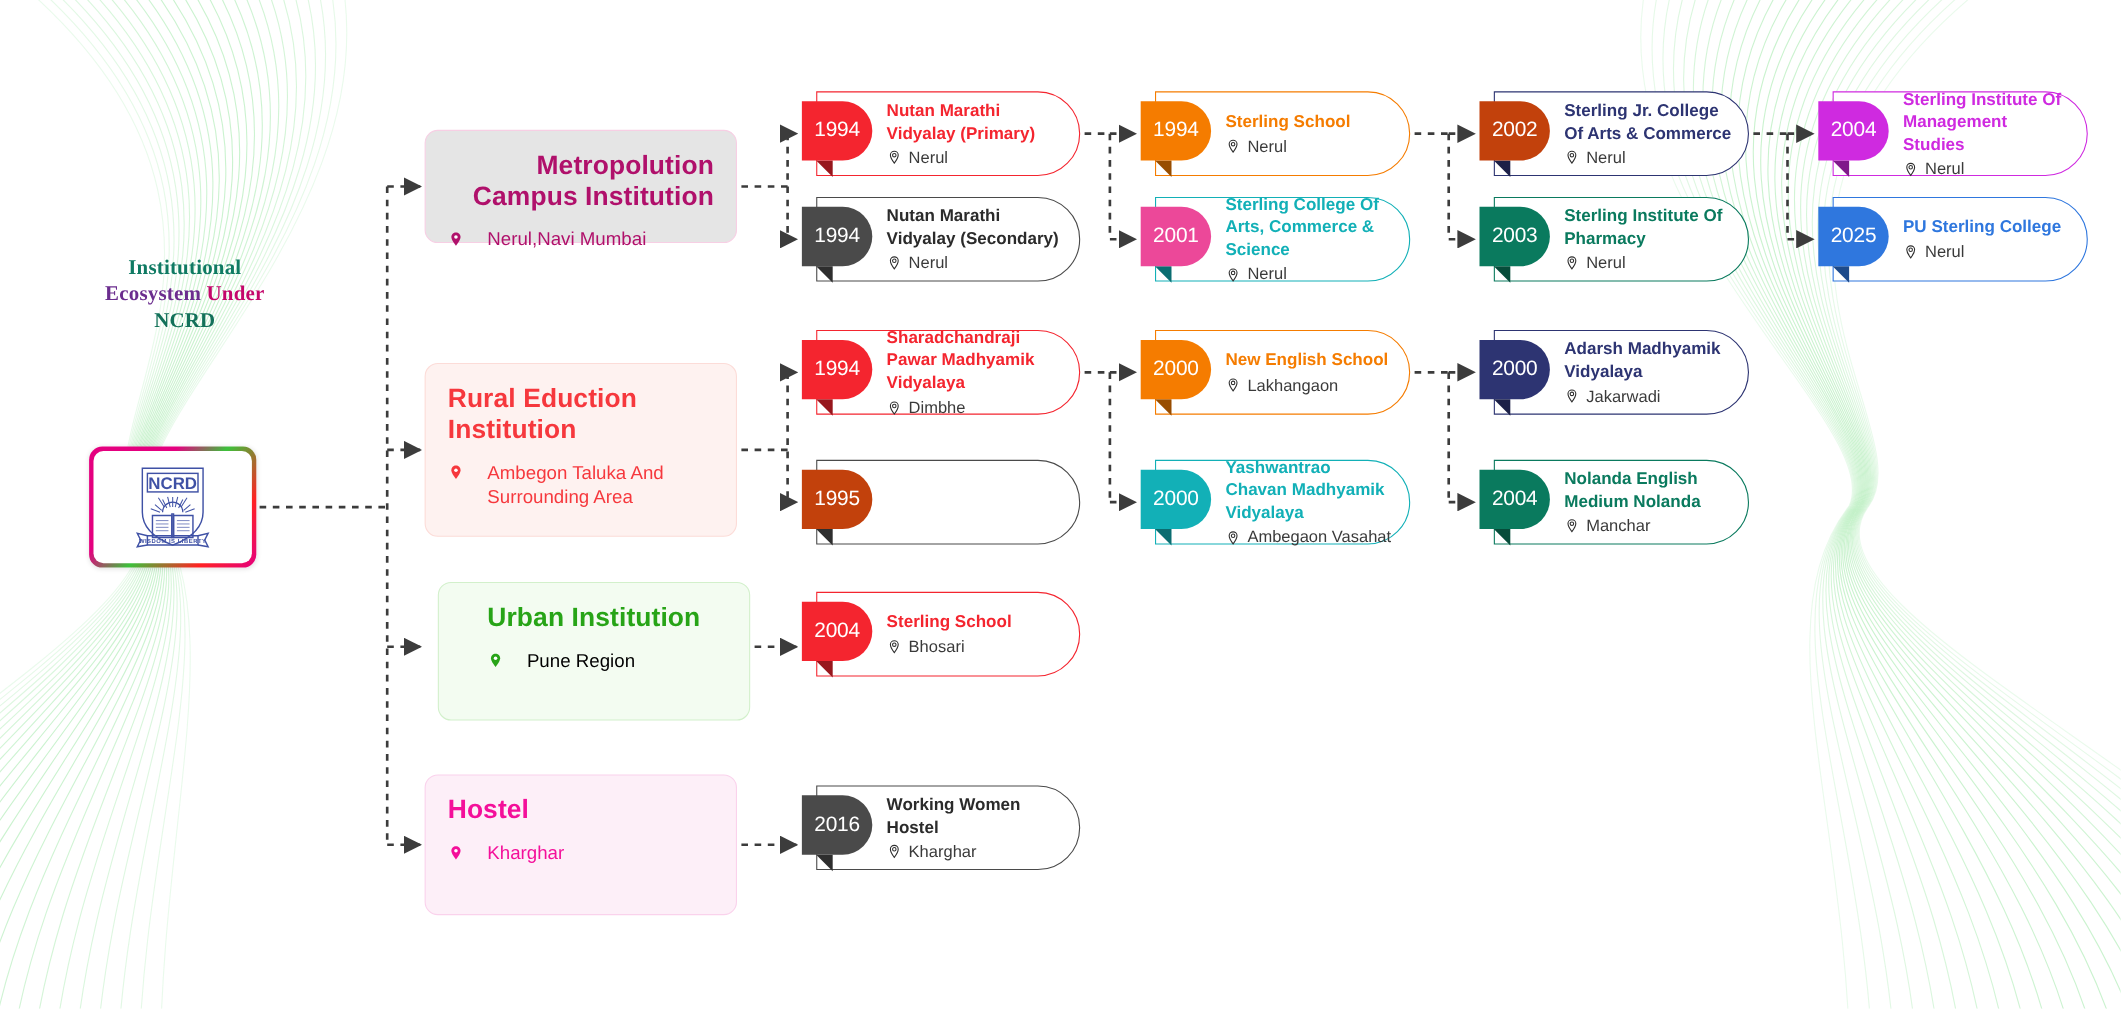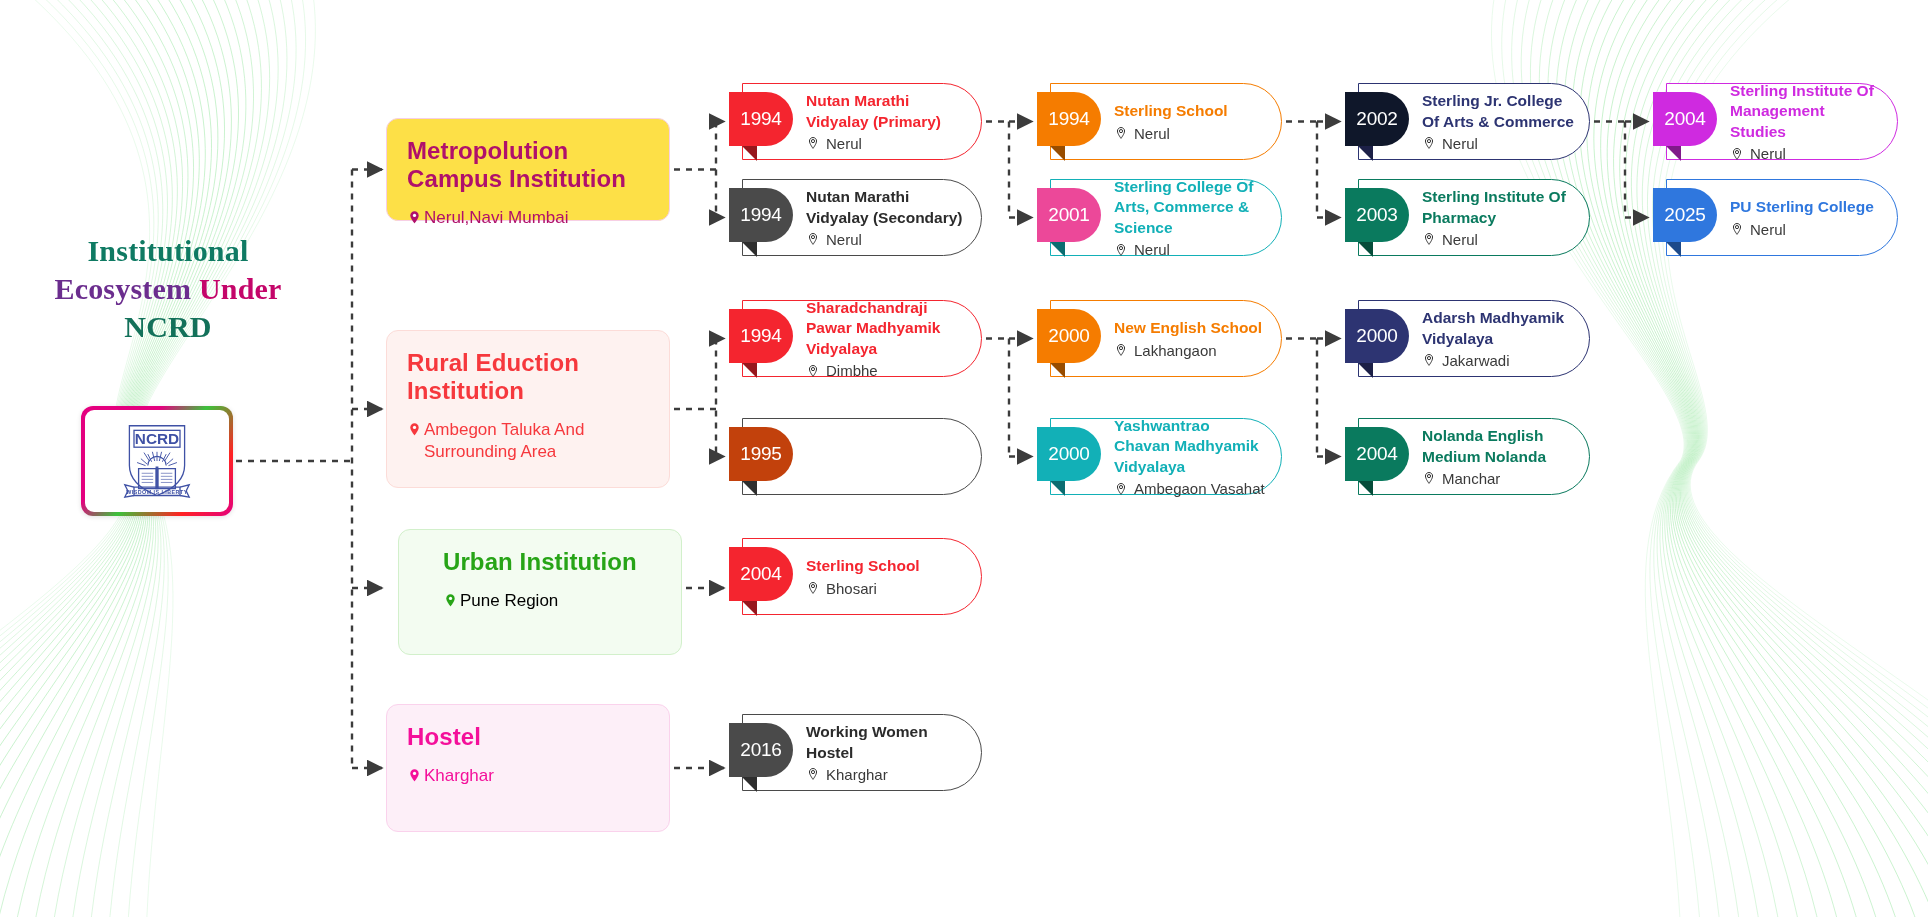--- a/index.html
+++ b/index.html
@@ -12,21 +12,21 @@
   #stage { position: relative; width: 1928px; height: 917px; background:#fff; }
 
   
   #bg-decor { position:absolute; inset:0; width:1928px; height:917px; pointer-events:none; }
 
   
   #title-block {
     position:absolute; left:18px; top:232px; width:300px;
     text-align:center;
     font-family:"Liberation Serif", serif;
-    font-weight:700; font-size:30px; line-height:1.27;
+    font-weight:700; font-size:19px; line-height:1.27;
     letter-spacing:.2px;
   }
   #title-block .l1 { display:block; }
   #title-block .l2 { display:block; }
   #title-block .l3 { display:block; }
   .tw { display:inline; }
 
   
   #logo-card {
     position:absolute; left:81px; top:406px; width:152px; height:110px;
@@ -42,21 +42,21 @@
 
   
   #connectors { position:absolute; inset:0; width:1928px; height:917px; pointer-events:none; }
 
   
   .cat-card {
     position:absolute; border-radius:12px; border:1px solid;
     padding:18px 20px 16px 20px;
   }
   .cat-title { font-size:24px; font-weight:700; line-height:1.17; letter-spacing:.1px; }
-  .cat-loc { margin-top:14px; font-size:17px; line-height:1.28; display:flex; gap:2px; align-items:flex-start; }
+  .cat-loc { margin-top:14px; font-size:17px; line-height:1.28; display:flex; gap:21px; align-items:flex-start; }
   .cat-loc .pin { flex:none; margin-top:2px; }
 
   
   .inst {
     position:absolute; height:77px;
   }
   .inst .body {
     position:absolute; left:13px; top:0; right:0; height:77px;
     border:1.6px solid; border-radius:0 40px 40px 0;
     background:#fff;
@@ -234,21 +234,21 @@
         <path d="M1009 338.5 H1032" marker-end="url(#ah)"></path>
         <path d="M1009 456.5 H1032" marker-end="url(#ah)"></path>
         <path d="M1286 338.5 H1317"></path>
         <path d="M1317 338.5 V456.5"></path>
         <path d="M1317 338.5 H1340" marker-end="url(#ah)"></path>
         <path d="M1317 456.5 H1340" marker-end="url(#ah)"></path>
       </g>
   </svg>
 
   <div id="cat-layer">
-      <div class="cat-card" style="left: 386px; top: 118px; width: 284px; height: 103px; background: #fde047; border-color: rgb(247, 207, 228);">
+      <div class="cat-card" style="left: 386px; top: 118px; width: 284px; height: 103px; background: #e5e5e5; border-color: rgb(247, 207, 228); text-align: right;">
         <div class="cat-title" style="color:#b0106b">Metropolution Campus Institution</div>
         <div class="cat-loc" style="color:#b0106b">
           <span class="pin"><svg width="15" height="15" viewBox="0 0 24 24">
               <path fill="#b0106b" d="M12 2C8.3 2 5.3 5 5.3 8.7c0 5 6.7 12.6 6.7 12.6s6.7-7.6 6.7-12.6C18.7 5 15.7 2 12 2z"></path>
               <circle cx="12" cy="8.7" r="2.6" fill="#fff"></circle>
             </svg></span>
           <span>Nerul,Navi Mumbai</span>
         </div>
       </div>
       <div class="cat-card" style="left: 386px; top: 330px; width: 284px; height: 158px; background: rgb(254, 242, 240); border-color: rgb(252, 220, 216);">
@@ -310,21 +310,21 @@
               <path d="M12 2.6C8.6 2.6 5.9 5.3 5.9 8.6c0 4.6 6.1 12.6 6.1 12.6s6.1-8 6.1-12.6c0-3.3-2.7-6-6.1-6z" fill="none" stroke="#2f2f2f" stroke-width="1.7"></path>
               <circle cx="12" cy="8.7" r="2.7" fill="none" stroke="#2f2f2f" stroke-width="1.7"></circle>
             </svg>
             <span>Nerul</span>
           </div>
         </div>
       </div>
       <div class="inst" style="left: 1345px; top: 83px; width: 245px;">
         <div class="body" style="border-color:#2d3472"></div>
         <div class="tail" style="border-top-color:#2d3472"></div>
-        <div class="badge" style="background:#0f172a">2002</div>
+        <div class="badge" style="background:#c2410c">2002</div>
         <div class="txt">
           <div class="name" style="color:#2d3472">Sterling Jr. College Of Arts &amp; Commerce</div>
           <div class="loc">
             <svg width="14" height="14" viewBox="0 0 24 24">
               <path d="M12 2.6C8.6 2.6 5.9 5.3 5.9 8.6c0 4.6 6.1 12.6 6.1 12.6s6.1-8 6.1-12.6c0-3.3-2.7-6-6.1-6z" fill="none" stroke="#2f2f2f" stroke-width="1.7"></path>
               <circle cx="12" cy="8.7" r="2.7" fill="none" stroke="#2f2f2f" stroke-width="1.7"></circle>
             </svg>
             <span>Nerul</span>
           </div>
         </div>

